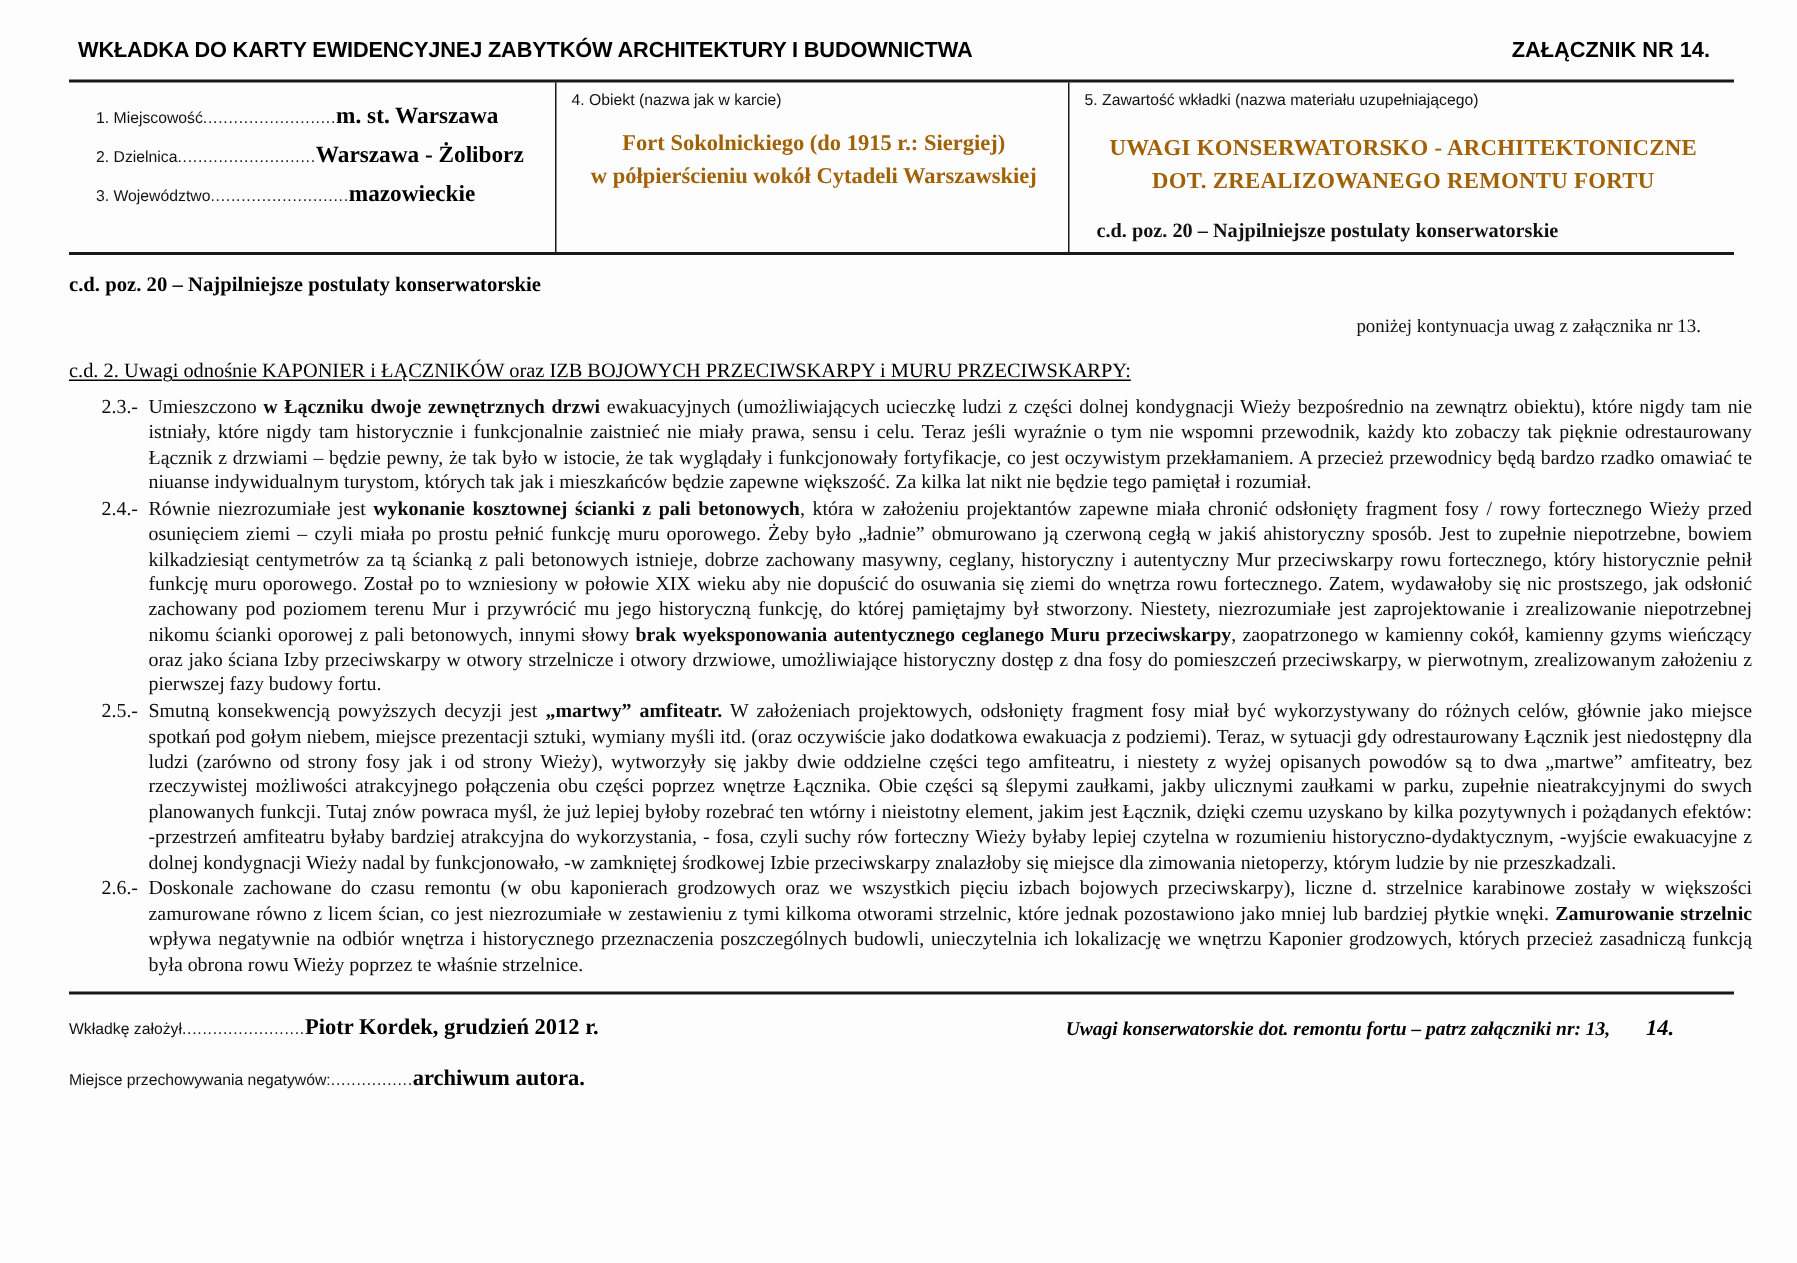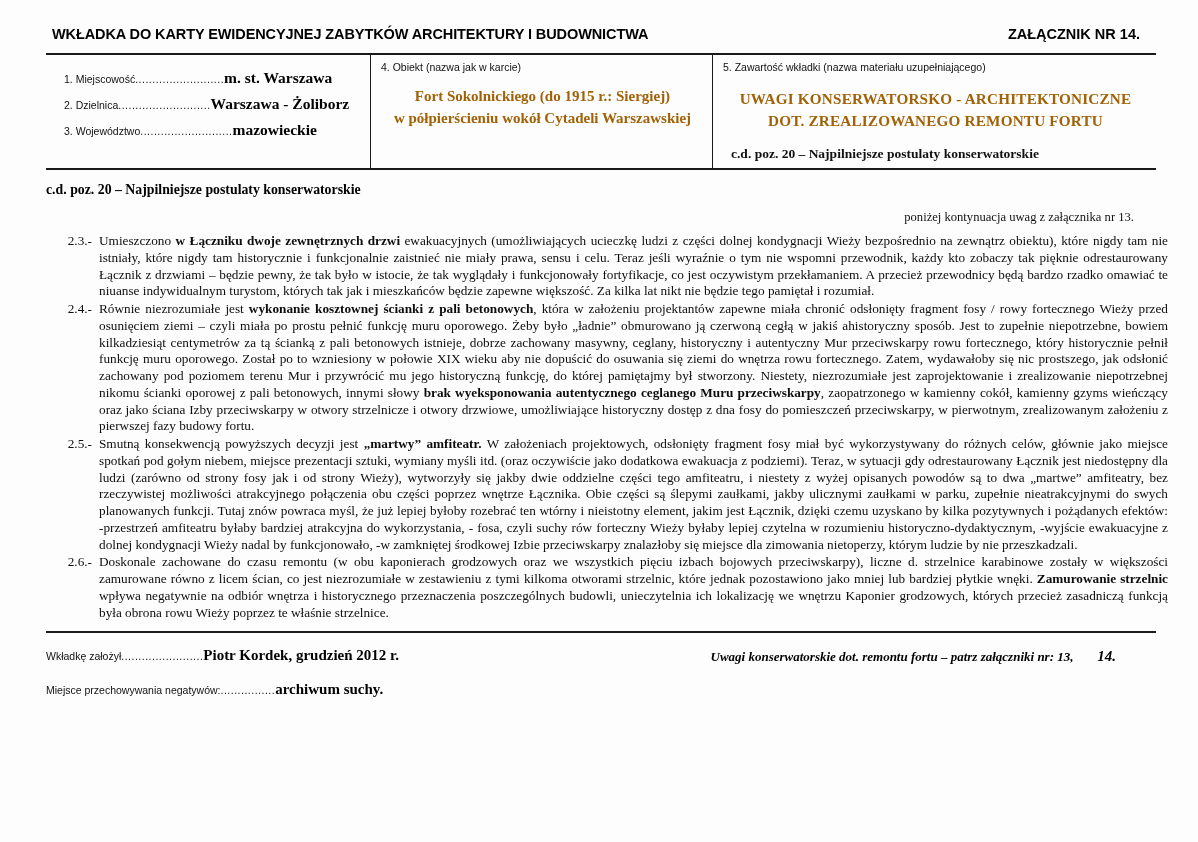--- a/index.html
+++ b/index.html
@@ -274,20 +274,21 @@
         <div>DOT.  ZREALIZOWANEGO REMONTU FORTU</div>
       </div>
       <div class="content-sub">c.d. poz. 20 – Najpilniejsze postulaty konserwatorskie</div>
     </div>
 
   </div>
 
   <div class="section-head">
     <div class="cd-line">c.d. poz. 20 – Najpilniejsze postulaty konserwatorskie</div>
     <div class="note-right">poniżej kontynuacja uwag z załącznika nr 13.</div>
+    <div class="subject">c.d. 2. Uwagi odnośnie KAPONIER  i  ŁĄCZNIKÓW  oraz  IZB BOJOWYCH PRZECIWSKARPY  i  MURU PRZECIWSKARPY:</div>
   </div>
 
   <div class="body-list">
     <div class="para">
       <div class="num">2.3.-</div>
       <div class="txt">Umieszczono <b>w Łączniku dwoje zewnętrznych drzwi</b> ewakuacyjnych (umożliwiających ucieczkę ludzi z części dolnej kondygnacji Wieży bezpośrednio na zewnątrz obiektu), które nigdy tam nie istniały, które nigdy tam historycznie i funkcjonalnie zaistnieć nie miały prawa, sensu i celu.  Teraz jeśli wyraźnie o tym nie wspomni przewodnik, każdy kto zobaczy tak pięknie odrestaurowany Łącznik z drzwiami – będzie pewny, że tak było w istocie, że tak wyglądały i funkcjonowały fortyfikacje, co jest oczywistym przekłamaniem. A przecież przewodnicy będą bardzo rzadko omawiać te niuanse indywidualnym turystom, których tak jak i mieszkańców będzie zapewne większość. Za kilka lat nikt nie będzie tego pamiętał i rozumiał.</div>
     </div>
     <div class="para">
       <div class="num">2.4.-</div>
       <div class="txt">Równie niezrozumiałe jest <b>wykonanie kosztownej ścianki z pali betonowych</b>, która w założeniu projektantów zapewne miała chronić odsłonięty fragment fosy / rowy fortecznego Wieży przed osunięciem ziemi – czyli miała po prostu pełnić funkcję muru oporowego. Żeby było „ładnie” obmurowano ją czerwoną cegłą w jakiś ahistoryczny sposób.  Jest to zupełnie niepotrzebne, bowiem kilkadziesiąt centymetrów za tą ścianką z pali betonowych istnieje, dobrze zachowany masywny, ceglany, historyczny i autentyczny Mur przeciwskarpy rowu fortecznego, który historycznie pełnił funkcję muru oporowego. Został po to wzniesiony w połowie XIX wieku aby nie dopuścić do osuwania się ziemi do wnętrza rowu fortecznego.  Zatem, wydawałoby się nic prostszego, jak odsłonić zachowany pod poziomem terenu Mur i przywrócić mu jego historyczną funkcję, do której pamiętajmy był stworzony. Niestety, niezrozumiałe jest zaprojektowanie i zrealizowanie niepotrzebnej nikomu ścianki oporowej z pali betonowych, innymi słowy <b>brak wyeksponowania autentycznego ceglanego Muru przeciwskarpy</b>, zaopatrzonego w kamienny cokół, kamienny gzyms wieńczący oraz jako ściana Izby przeciwskarpy w otwory strzelnicze i otwory drzwiowe, umożliwiające historyczny dostęp z dna fosy do pomieszczeń przeciwskarpy, w pierwotnym, zrealizowanym założeniu z pierwszej fazy budowy fortu.</div>
@@ -306,21 +307,21 @@
   <div class="footer">
     <div class="footer-left">
       <div class="foot-row">
         <span class="lbl">Wkładkę założył</span>
         <span class="dots">........................</span>
         <span class="val">Piotr Kordek,  grudzień 2012 r.</span>
       </div>
       <div class="foot-row">
         <span class="lbl">Miejsce przechowywania negatywów:</span>
         <span class="dots">................</span>
-        <span class="val">archiwum suchy.</span>
+        <span class="val">archiwum autora.</span>
       </div>
     </div>
     <div class="footer-right">
       <span>Uwagi konserwatorskie dot. remontu fortu  –  patrz załączniki nr: 13,</span><span class="big"> 14.</span>
     </div>
   </div>
 
 </div>
 
 </body></html>

